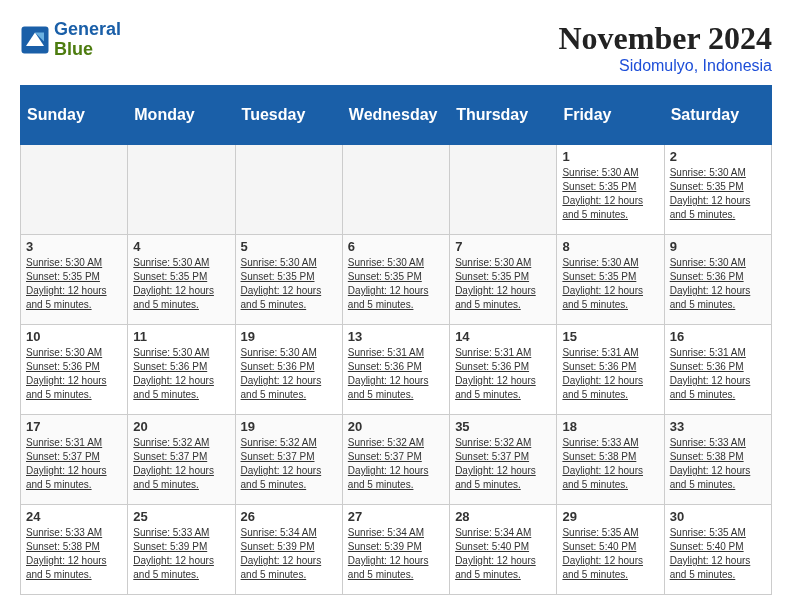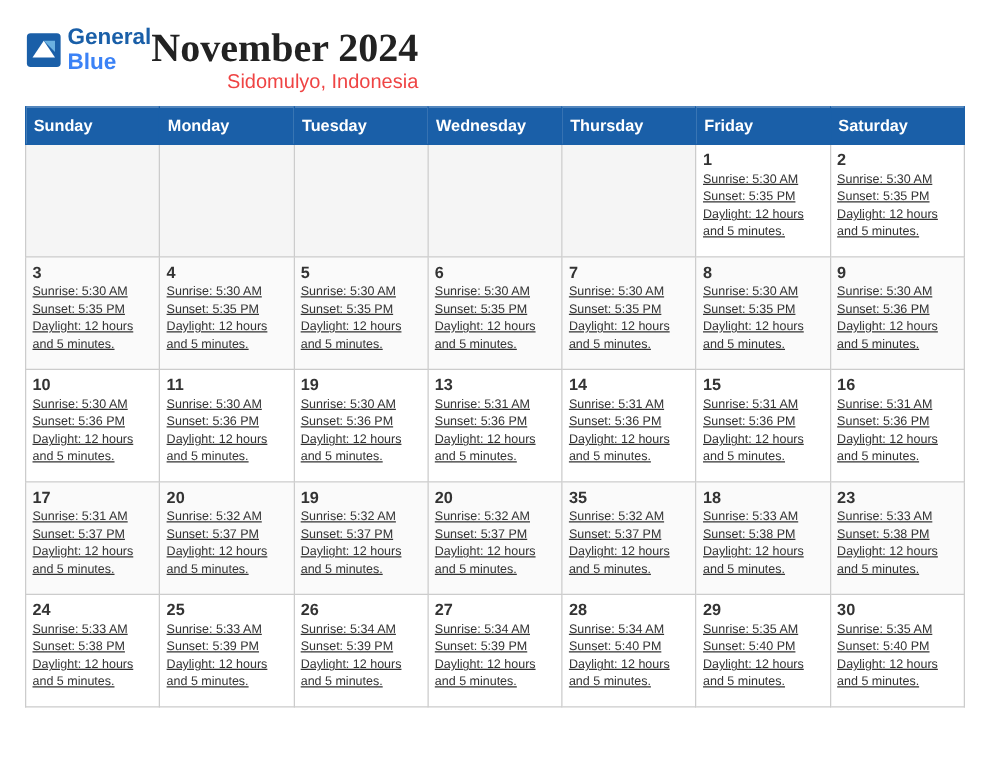--- a/index.html
+++ b/index.html
@@ -5,20 +5,21 @@
     * { box-sizing: border-box; margin: 0; padding: 0; }
     body {
       font-family: Arial, sans-serif;
       background: #fff;
       width: 792px;
       min-height: 612px;
       padding: 20px;
     }
     .header {
       display: flex;
+      justify-content: space-between;
       align-items: flex-start;
       margin-bottom: 10px;
     }
     .logo {
       display: flex;
       align-items: center;
       gap: 4px;
     }
     .logo-text {
       font-size: 18px;
@@ -37,33 +38,33 @@
       text-align: right;
     }
     .month-title {
       font-size: 32px;
       font-weight: bold;
       color: #222;
       font-family: Liberation Serif, serif;
     }
     .subtitle {
       font-size: 16px;
-      color: #ef4444;
+      color: #1d4ed8;
     }
     table {
       width: 100%;
       border-collapse: collapse;
       table-layout: fixed;
     }
     thead th {
       background-color: #1a5fa8;
       color: #fff;
       text-align: left;
-      padding: 7px 6px;
-      font-size: 13px;
+      padding: 20px 6px;
+      font-size: 16px;
       font-weight: bold;
       border: 1px solid #1a5fa8;
       margin-left: 28px;
     }
     td {
       border: 1px solid #ccc;
       vertical-align: top;
       padding: 4px 5px;
       font-size: 10.5px;
       color: #333;
@@ -94,21 +95,21 @@
 
 <div class="header">
   <div class="logo">
     <svg class="logo-icon" viewBox="0 0 40 40">
       <rect x="2" y="2" width="36" height="36" rx="4" fill="#1a5fa8"></rect>
       <polygon points="8,28 20,10 32,28" fill="white"></polygon>
       <polygon points="20,10 32,10 32,22" fill="#6ab0e0"></polygon>
     </svg>
     <div class="logo-text">
       <div><span>General</span></div>
-      <div><span style="color:#3b82f6">Blue</span></div>
+      <div><span style="color:#4d7c0f">Blue</span></div>
     </div>
   </div>
   <div class="title-block">
     <div class="month-title">November 2024</div>
     <div class="subtitle">Sidomulyo, Indonesia</div>
   </div>
 </div>
 
 <table>
   <thead>
@@ -306,21 +307,21 @@
       </td>
         <td>
         <span class="day-num">18</span>
         <div class="day-info">
           <div>Sunrise: 5:33 AM</div>
           <div>Sunset: 5:38 PM</div>
           <div>Daylight: 12 hours and 5 minutes.</div>
         </div>
       </td>
         <td>
-        <span class="day-num">23</span>
+        <span class="day-num">33</span>
         <div class="day-info">
           <div>Sunrise: 5:33 AM</div>
           <div>Sunset: 5:38 PM</div>
           <div>Daylight: 12 hours and 5 minutes.</div>
         </div>
       </td>
       </tr>
       <tr>
         <td>
         <span class="day-num">24</span>

